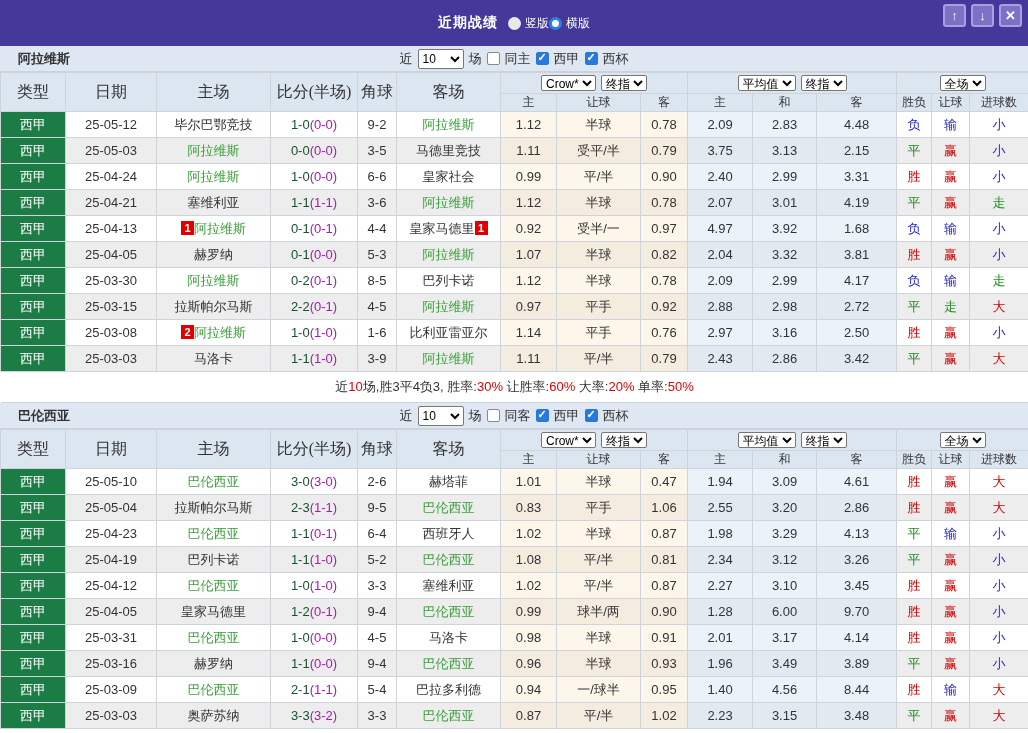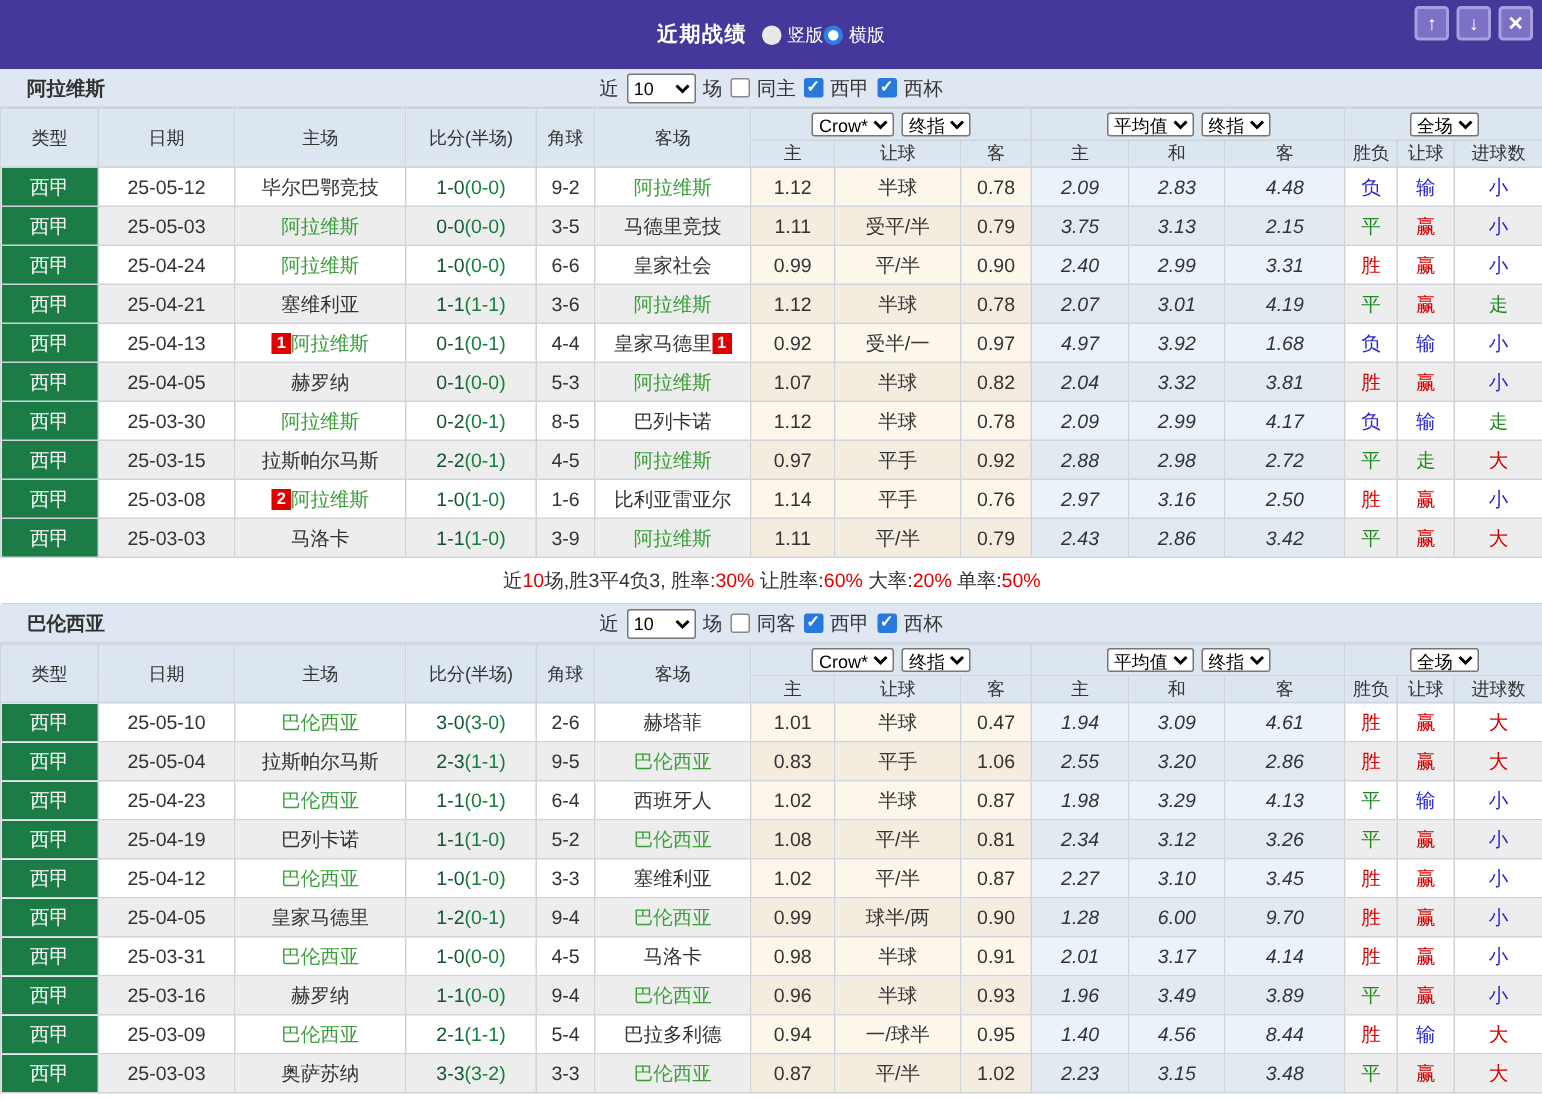--- a/index.html
+++ b/index.html
@@ -26,34 +26,34 @@
   .cb.checked { background:#2878dd; border-color:#2878dd; }
   .cb.checked::after { content:"✓"; position:absolute; left:1px; top:-2px; color:#fff; font-size:11px; font-weight:bold; }
   .flt-label { font-size:13px; color:#333; }
 
   
   table { border-collapse:collapse; table-layout:fixed; width:1028px; font-size:13px; }
   th, td { border:1px solid #cfd4da; text-align:center; overflow:hidden; white-space:nowrap; }
   thead th { background:#dce6f1; font-weight:normal; color:#333; }
   tr.hdr1 th { height:21px; }
   tr.hdr2 th { height:17px; font-size:12px; }
-  th.merged { font-size:12px; }
+  th.merged { font-size:16px;font-family:Liberation Serif, serif; }
   .hdr-selects { display:flex; justify-content:center; align-items:center; gap:5px; }
   .hdr-select { height:16px; font-size:12px; font-family:"Liberation Sans",sans-serif; border:1px solid #767676; border-radius:2px; background:#fff; }
   tbody td { height:26px; background:#fff; }
   tbody tr.even td { background:#ededed; }
   td.type { background:#1b7c46 !important; color:#fff; }
   td.ah { background:#fdf6eb; }
   tr.even td.ah { background:#f3ecdf; }
-  td.eu { background:#eaf3fa;font-style:italic; }
+  td.eu { background:#eaf3fa; }
   tr.even td.eu { background:#e1eaf1; }
   .tname { color:#333; cursor:pointer; }
   .tname.subject { color:#3b9e3b; }
   .score-main { color:#14532d; }
-  .score-half { color:#15803d; }
+  .score-half { color:#a21caf; }
   .badge { display:inline-block; background:#e00000; color:#fff; font-size:11px; font-weight:bold; width:13px; height:14px; line-height:14px; text-align:center; vertical-align:1px; }
   .c-red { color:#d30000; }
   .c-green { color:#1e8a1e; }
   .c-blue { color:#2525cd; }
   tfoot td.summary { height:31px; background:#fff; font-size:13px; color:#333; border-left:none; border-right:none; }
   tfoot td.summary span.red { color:#e00000; }
   .bottom-line { height:2px; border-top:1px solid #b9c2cc; }
 </style>
 </head>
 <body>

